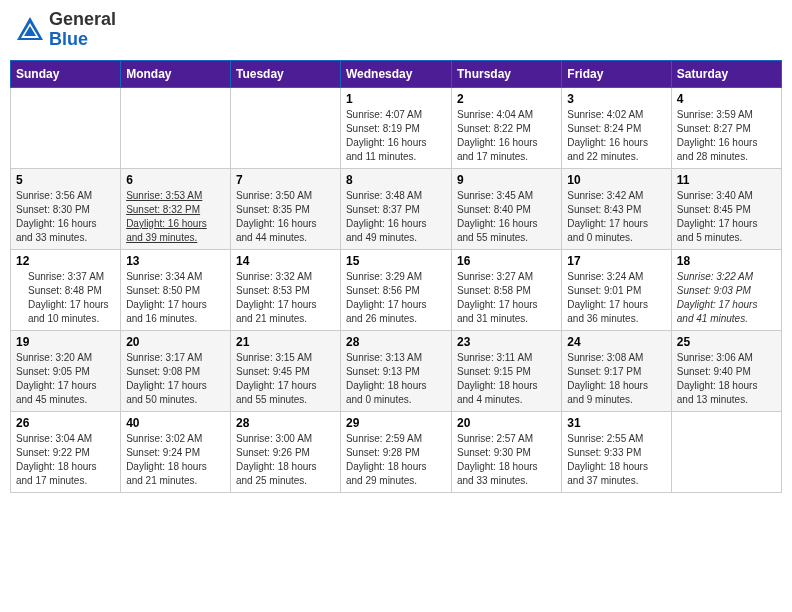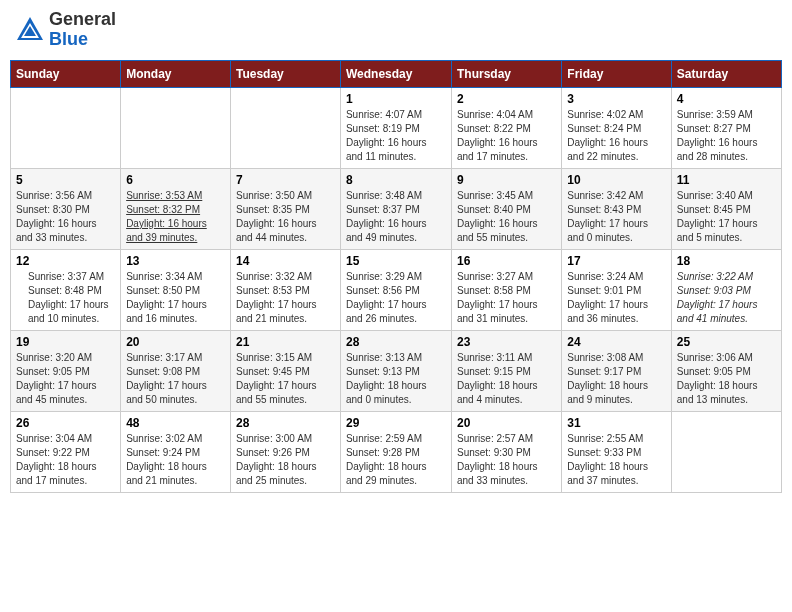--- a/index.html
+++ b/index.html
@@ -53,21 +53,21 @@
     .location-title {
       font-size: 16px;
       color: #333;
     }
     .calendar {
       width: 100%;
       border-collapse: collapse;
       font-size: 11px;
     }
     .calendar th {
-      background-color: #7f1d1d;
+      background-color: #4c1d95;
       color: #fff;
       text-align: left;
       padding: 6px 5px;
       font-size: 12px;
       font-weight: bold;
       border: 1px solid #1565c0;
     }
     .calendar td {
       border: 1px solid #ccc;
       vertical-align: top;
@@ -273,33 +273,33 @@
         </td>
         <td>
           <div class="day-number">24</div>
           <div class="day-info" style="white-space: pre-line;">Sunrise: 3:08 AM
 Sunset: 9:17 PM
 Daylight: 18 hours and 9 minutes.</div>
         </td>
         <td>
           <div class="day-number">25</div>
           <div class="day-info" style="white-space: pre-line;">Sunrise: 3:06 AM
-Sunset: 9:05 PM
+Sunset: 9:40 PM
 Daylight: 18 hours and 13 minutes.</div>
         </td>
       </tr>
       <tr>
         <td>
           <div class="day-number">26</div>
           <div class="day-info" style="white-space: pre-line;">Sunrise: 3:04 AM
 Sunset: 9:22 PM
 Daylight: 18 hours and 17 minutes.</div>
         </td>
         <td>
-          <div class="day-number">48</div>
+          <div class="day-number">40</div>
           <div class="day-info" style="white-space: pre-line;">Sunrise: 3:02 AM
 Sunset: 9:24 PM
 Daylight: 18 hours and 21 minutes.</div>
         </td>
         <td>
           <div class="day-number">28</div>
           <div class="day-info" style="white-space: pre-line;">Sunrise: 3:00 AM
 Sunset: 9:26 PM
 Daylight: 18 hours and 25 minutes.</div>
         </td>

